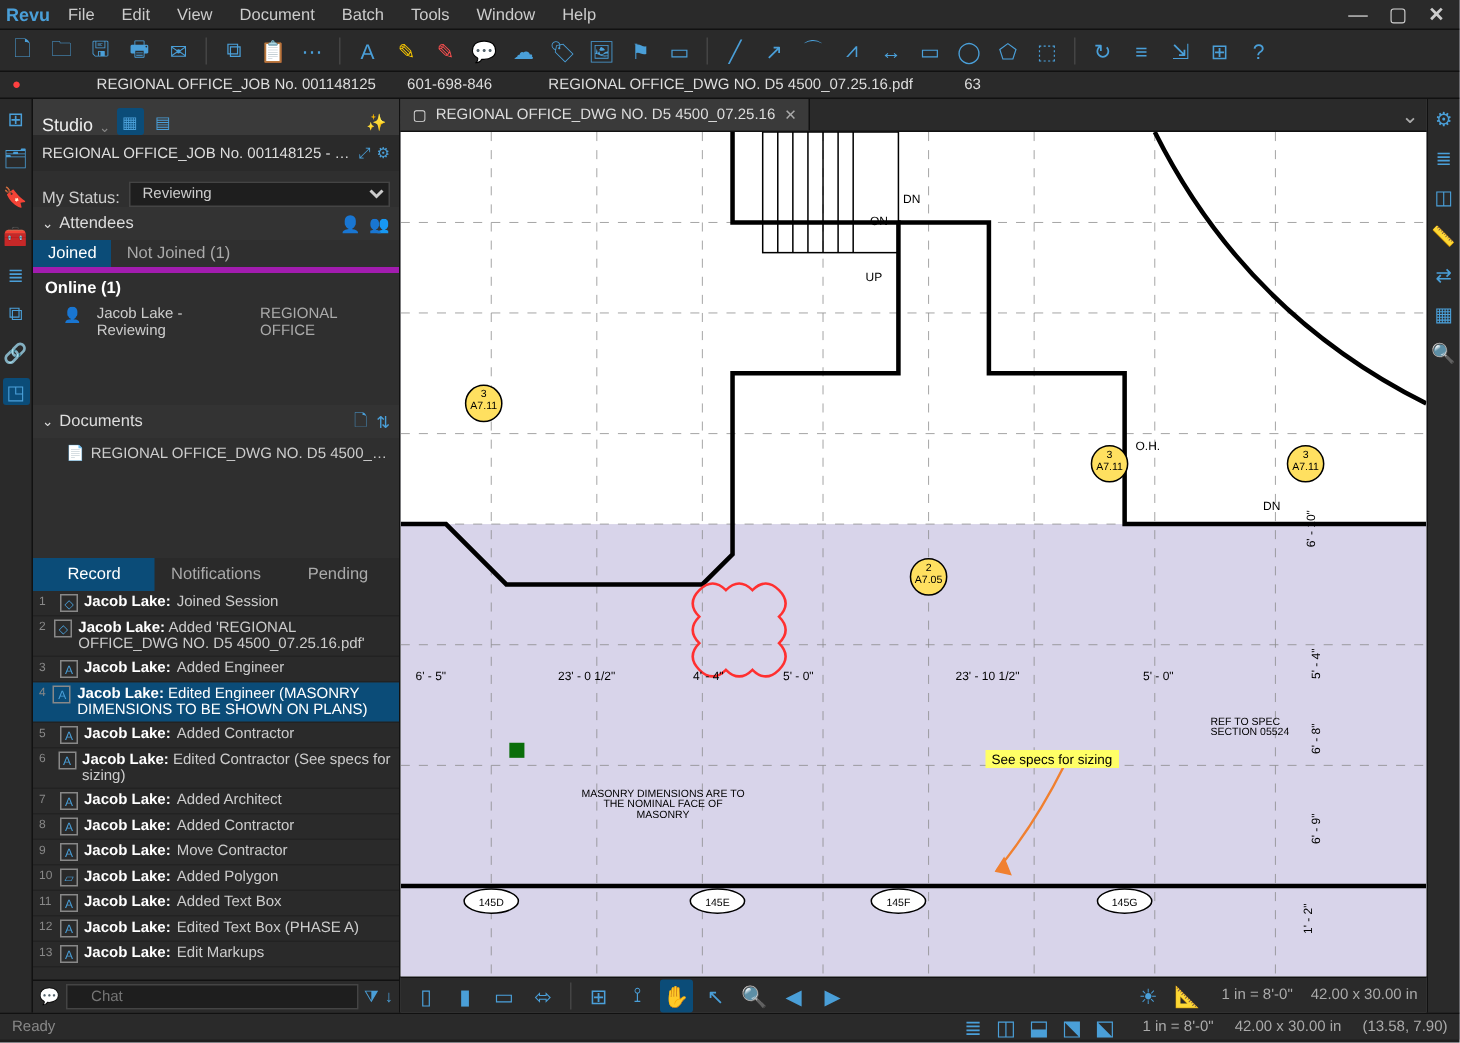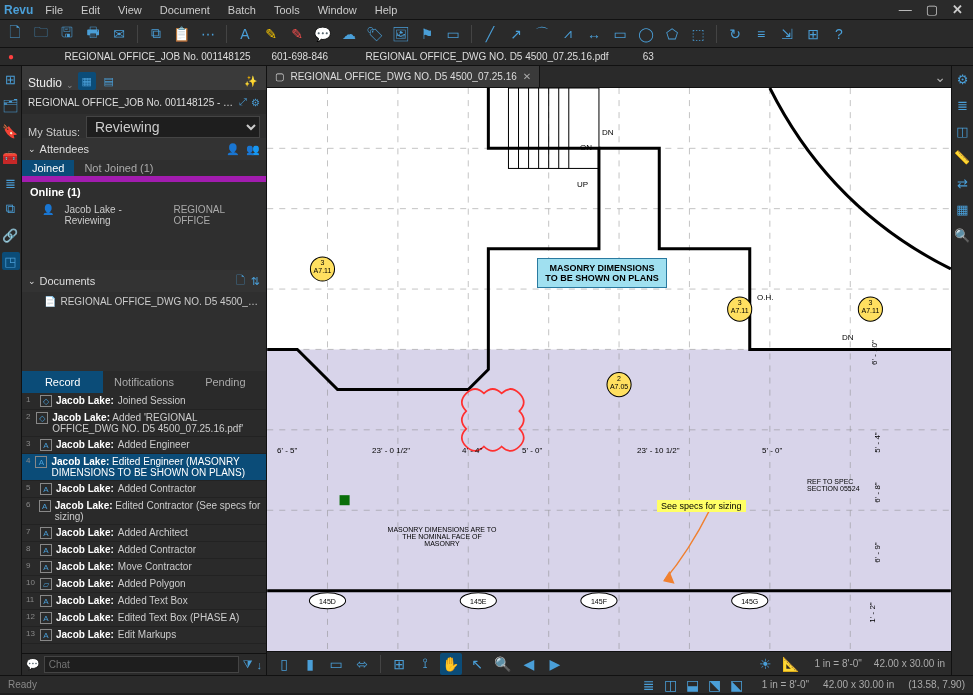--- a/index.html
+++ b/index.html
@@ -37,28 +37,28 @@
 .studio-hdr .title { color: #eee; font-size: 12px; }
 .studio-hdr .spacer { flex: 1; }
 .studio-hdr .ico { width: 18px; height: 18px; display: flex; align-items: center; justify-content: center; color: #4a9fd8; cursor: pointer; }
 .studio-hdr .ico.sel { background: #0b4c78; border-radius: 2px; }
 
 .session-name { height: 24px; display: flex; align-items: center; padding: 0 6px; font-size: 10px; color: #ddd; background: #2a2a2a; }
 .session-name .spacer { flex: 1; }
 .session-name .ico { color: #4a9fd8; margin-left: 4px; cursor: pointer; }
 
 .status-row { height: 24px; display: flex; align-items: flex-end; padding: 0 6px; gap: 6px; }
-.status-row select { flex: 1; background: #1e1e1e; color: #ccc; border: 1px solid #444; font-size: 14px; padding: 1px 4px; }
+.status-row select { flex: 1; background: #1e1e1e; color: #ccc; border: 1px solid #444; font-size: 10px; padding: 1px 4px; }
 
 .section-hdr { height: 22px; display: flex; align-items: center; padding: 0 6px; background: #333; color: #ddd; font-size: 11px; }
 .section-hdr .chev { margin-right: 4px; font-size: 9px; }
 .section-hdr .spacer { flex: 1; }
 .section-hdr .ico { color: #4a9fd8; margin-left: 6px; cursor: pointer; }
 
-.tabs { height: 22px; display: flex; border-bottom: 6px solid #a21caf; }
+.tabs { height: 22px; display: flex; border-bottom: 4px solid #a21caf; }
 .tabs .tab { padding: 0 10px; display: flex; align-items: center; font-size: 11px; cursor: pointer; color: #aaa; }
 .tabs .tab.active { background: #0b4c78; color: #fff; }
 
 .online-hdr { padding: 4px 8px; font-weight: 600; font-size: 11px; color: #fff; }
 .attendee { padding: 2px 8px 4px 20px; font-size: 10px; color: #ccc; display: flex; gap: 10px; }
 .attendee .nm { }
 .attendee .org { color: #aaa; }
 
 .doc-list { flex: 0 0 auto; }
 .doc-item { padding: 4px 8px 4px 22px; font-size: 10px; color: #ccc; white-space: nowrap; overflow: hidden; text-overflow: ellipsis; }
@@ -71,21 +71,21 @@
 .record-list { flex: 1; overflow: auto; background: #2a2a2a; }
 .rec-row { display: flex; align-items: flex-start; padding: 2px 4px; font-size: 10px; gap: 4px; border-bottom: 1px solid #222; }
 .rec-row.sel { background: #0b4c78; color: #fff; }
 .rec-row .num { width: 10px; color: #888; font-size: 8px; }
 .rec-row .ibox { width: 12px; height: 12px; border: 1px solid #888; display: flex; align-items: center; justify-content: center; font-size: 8px; color: #4a9fd8; flex-shrink: 0; }
 .rec-row .who { font-weight: 600; color: #fff; }
 .rec-row .txt { color: #ccc; }
 .rec-row.sel .txt { color: #fff; }
 
 .chat-row { height: 22px; display: flex; align-items: center; padding: 0 4px; gap: 4px; background: #2a2a2a; border-top: 1px solid #111; }
-.chat-row input { flex: 1; background: #1e1e1e; border: 1px solid #444; color: #ccc; font-size: 10px; padding: 2px 4px; }
+.chat-row input { flex: 1; background: #1e1e1e; border: 1px solid #444; color: #ccc; font-size: 10px; padding: 2px 16px; }
 
 
 .docarea { display: flex; flex-direction: column; background: #555; position: relative; }
 .doctab-bar { height: 22px; background: #2a2a2a; display: flex; align-items: center; border-bottom: 1px solid #111; }
 .doctab { height: 100%; background: #3a3a3a; display: flex; align-items: center; padding: 0 8px; gap: 6px; font-size: 10px; color: #ddd; border-right: 1px solid #111; }
 .doctab .close { cursor: pointer; color: #aaa; }
 .doctab-bar .spacer { flex: 1; }
 
 .canvas-wrap { flex: 1; background: #666; position: relative; overflow: hidden; }
 .drawing { position: absolute; inset: 0; background: #e8e6f0; }
@@ -416,21 +416,20 @@
               <text x="60" y="513">145D</text>
             <ellipse cx="210" cy="510" rx="18" ry="8" fill="#fff" stroke="#000"></ellipse>
               <text x="210" y="513">145E</text>
             <ellipse cx="330" cy="510" rx="18" ry="8" fill="#fff" stroke="#000"></ellipse>
               <text x="330" y="513">145F</text>
             <ellipse cx="480" cy="510" rx="18" ry="8" fill="#fff" stroke="#000"></ellipse>
               <text x="480" y="513">145G</text>
           </g>
         </svg>
         
-        <div class="anno-box" style="left:270px;top:170px;width:130px">MASONRY DIMENSIONS TO BE SHOWN ON PLANS</div>
         <div class="anno-yellow" style="left:390px;top:412px">See specs for sizing</div>
         <div class="note-text" style="left:540px;top:390px;width:70px;font-size:7px">REF TO SPEC SECTION 05524</div>
         <div class="note-text" style="left:120px;top:438px;width:110px;font-size:7px;text-align:center">MASONRY DIMENSIONS ARE TO THE NOMINAL FACE OF MASONRY</div>
         
         <div class="dim-text" style="left:10px;top:358px">6' - 5"</div>
         <div class="dim-text" style="left:105px;top:358px">23' - 0 1/2"</div>
         <div class="dim-text" style="left:195px;top:358px">4' - 4"</div>
         <div class="dim-text" style="left:255px;top:358px">5' - 0"</div>
         <div class="dim-text" style="left:370px;top:358px">23' - 10 1/2"</div>
         <div class="dim-text" style="left:495px;top:358px">5' - 0"</div>

